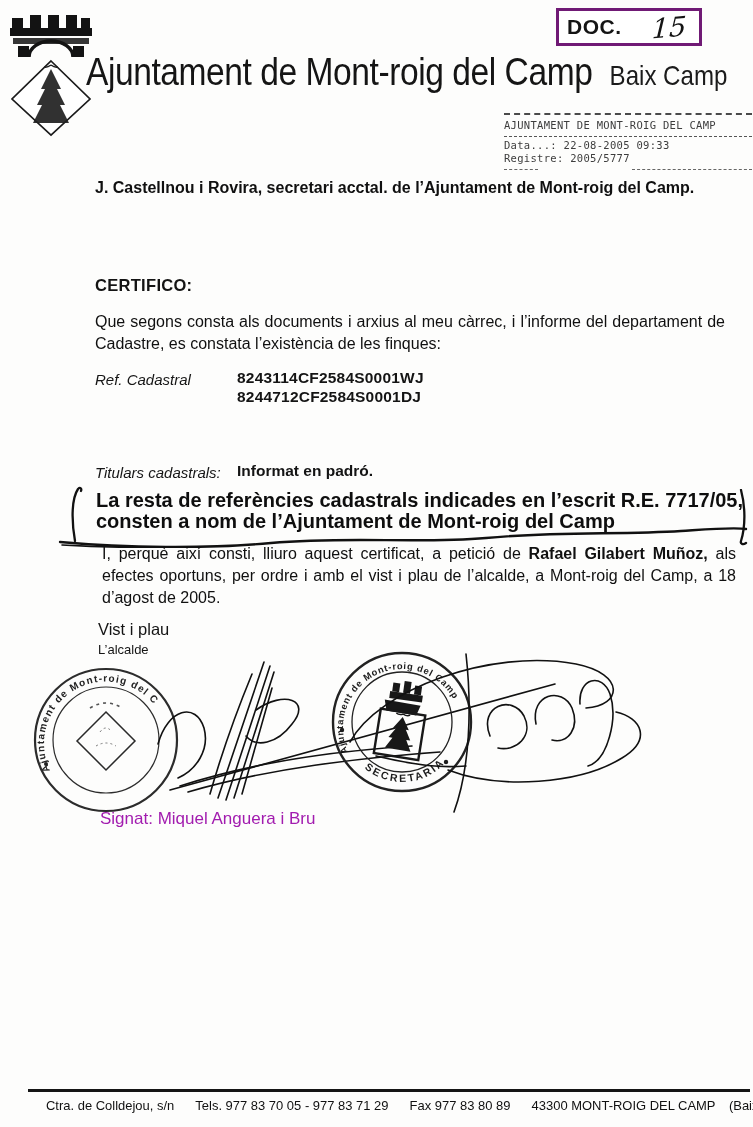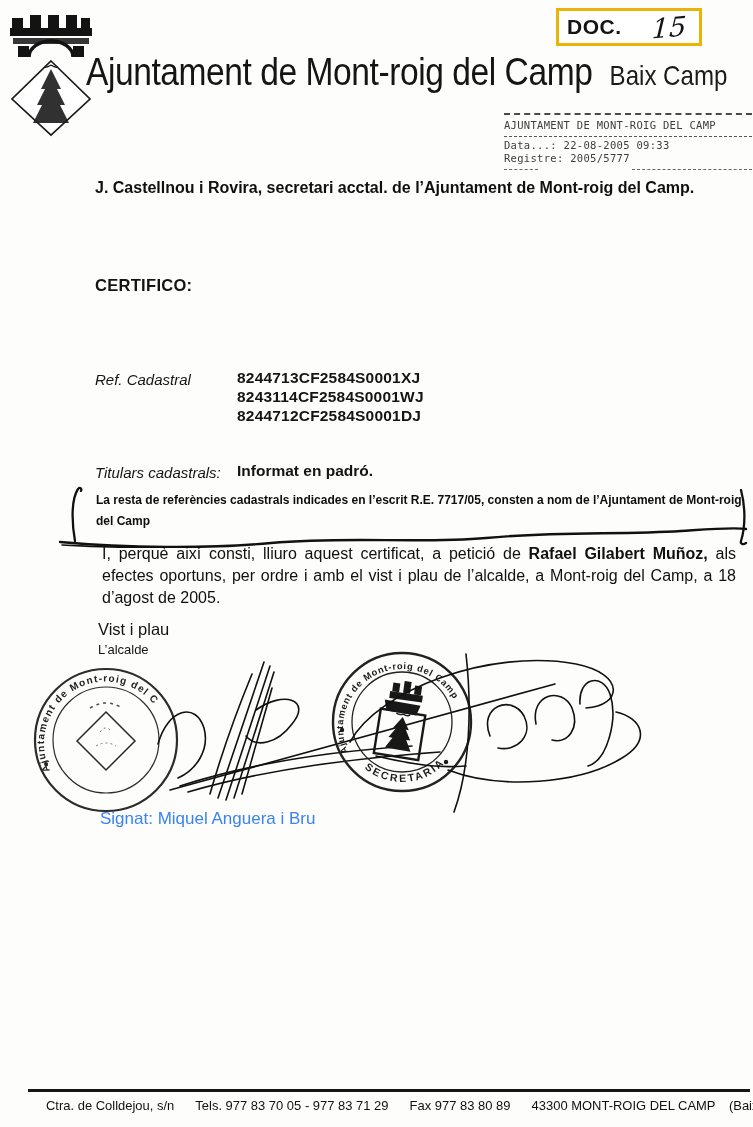--- a/index.html
+++ b/index.html
@@ -8,21 +8,21 @@
         margin:0 auto;}
   .abs{position:absolute;}
 
   
   #title-row{left:86px;top:50px;transform:scaleX(.86);transform-origin:left top;
              white-space:nowrap;display:flex;align-items:baseline;}
   #title-main{font-size:39px;font-weight:500;letter-spacing:-.5px;color:#151515;}
   #title-sub{font-size:28px;font-weight:400;margin-left:20px;color:#1b1b1b;}
 
   
-  #doc-box{left:556px;top:8px;width:146px;height:38px;border:3px solid #eab308;
+  #doc-box{left:556px;top:8px;width:146px;height:38px;border:3px solid #701a75;
            display:flex;align-items:center;padding-left:8px;box-sizing:border-box;background:#fff;}
   #doc-label{font-size:21px;font-weight:700;letter-spacing:.5px;}
   #doc-num{font-family:"DejaVu Serif",serif;font-style:italic;font-size:27px;
            margin-left:30px;transform:rotate(-5deg) skewX(-8deg);font-weight:500;}
 
   
   #reg-stamp{left:504px;top:111px;width:248px;font-family:"DejaVu Sans Mono",monospace;
              color:#3d3d3d;font-size:10.5px;letter-spacing:.3px;line-height:13px;}
   .reg-dash{border-top:2px dashed #4a4a4a;height:0;margin:2px 0;}
   .reg-dash.thin{border-top:1.5px dashed #555;}
@@ -37,28 +37,28 @@
   #certifico{left:95px;top:276px;font-size:16.5px;font-weight:700;letter-spacing:.3px;}
   #para-finques{left:95px;top:311px;width:630px;text-align:justify;}
   .label-italic{font-style:italic;font-size:15px;color:#161616;}
   #ref-label{left:95px;top:371px;}
   #ref-list{left:237px;top:368px;font-weight:700;font-size:15.5px;line-height:19.2px;
             letter-spacing:.2px;}
   #titulars-label{left:95px;top:464px;}
   #titulars-value{left:237px;top:462px;font-weight:700;font-size:15.5px;}
 
   
-  #note-box{left:84px;top:490px;width:650px;font-weight:700;font-size:12px;
+  #note-box{left:84px;top:490px;width:650px;font-weight:700;font-size:20px;
             line-height:21px;color:#0e0e0e;padding-left:12px;}
   .hand-stroke{pointer-events:none;}
 
   #para-closing{left:102px;top:543px;width:634px;text-align:justify;}
   #vist{left:98px;top:620px;font-size:16.5px;}
   #alcalde{left:98px;top:642px;font-size:13px;}
-  #signat{left:100px;top:809px;font-size:17px;color:#3b82f6;}
+  #signat{left:100px;top:809px;font-size:17px;color:#a21caf;}
 
   
   #footer-rule{left:28px;top:1089px;width:722px;height:2.5px;background:#151515;}
   #footer-text{left:46px;top:1098px;font-size:13.5px;white-space:nowrap;
                transform:scaleX(.96);transform-origin:left top;color:#111;}
   #footer-text span{margin-right:14px;}
   #footer-text .gap{margin-right:22px;}
 
   svg text{font-family:"Liberation Sans",sans-serif;}
 </style>
@@ -104,24 +104,24 @@
     <div id="reg-bottom">
       <div class="frag1"></div>
         <div class="frag2"></div>
     </div>
   </div>
 
   <p class="abs para" id="intro" style="margin:0;">J. Castellnou i Rovira, secretari acctal. de l’Ajuntament de Mont-roig del Camp.</p>
 
   <div class="abs" id="certifico">CERTIFICO:</div>
 
+  <p class="abs para" id="para-finques" style="margin:0;">Que segons consta als documents i arxius al meu càrrec, i l’informe del departament de Cadastre, es constata l’existència de les finques:</p>
 
   <div class="abs label-italic" id="ref-label">Ref. Cadastral</div>
   <div class="abs" id="ref-list">
-    <div>8244713CF2584S0001XJ</div>
     <div>8243114CF2584S0001WJ</div>
     <div>8244712CF2584S0001DJ</div>
   </div>
 
   <div class="abs label-italic" id="titulars-label">Titulars cadastrals:</div>
   <div class="abs" id="titulars-value">Informat en padró.</div>
 
   <div class="abs" id="note-box">La resta de referències cadastrals indicades en l’escrit R.E. 7717/05, consten a nom de l’Ajuntament de Mont-roig del Camp</div>
   <svg class="abs hand-stroke" style="left:66px;top:486px;" width="18" height="58">
     <path d="M12 3 C14 1 16 2 15 5 M12 3 C6 12 5 32 9 55" fill="none" stroke="#111" stroke-width="2.3" stroke-linecap="round"></path>

